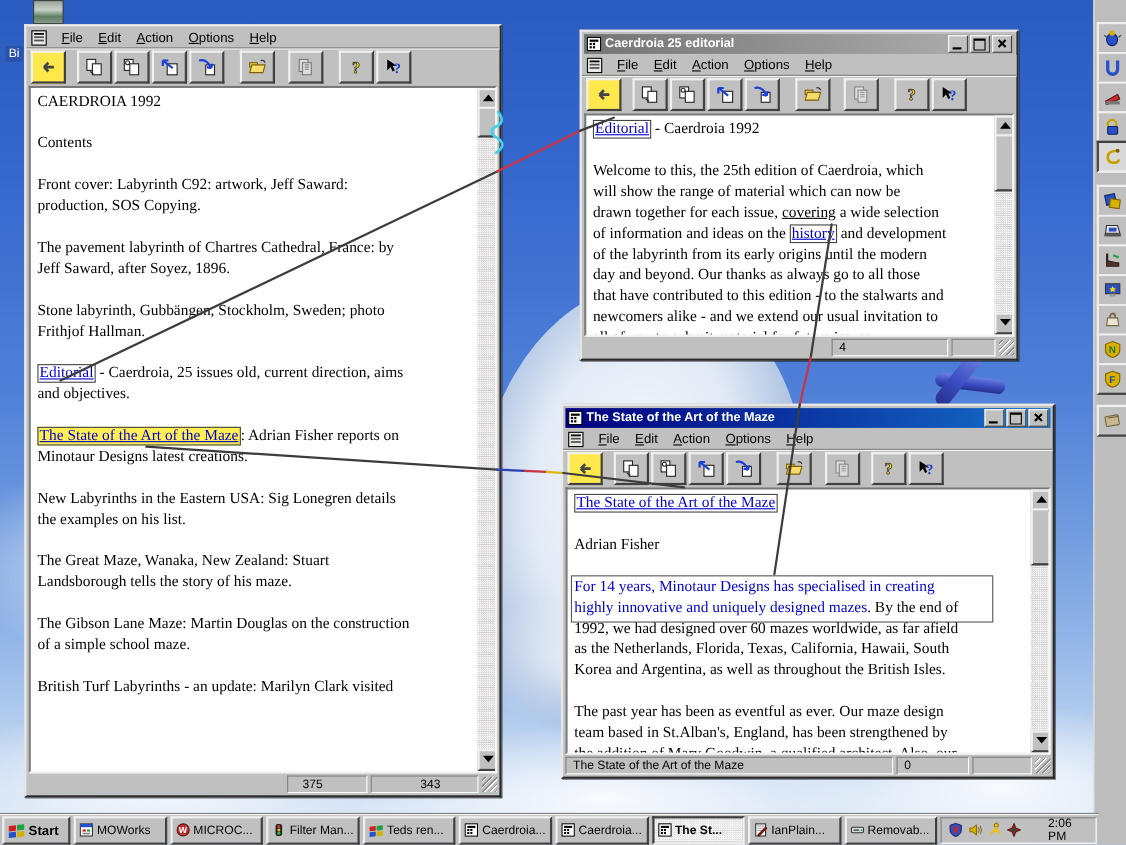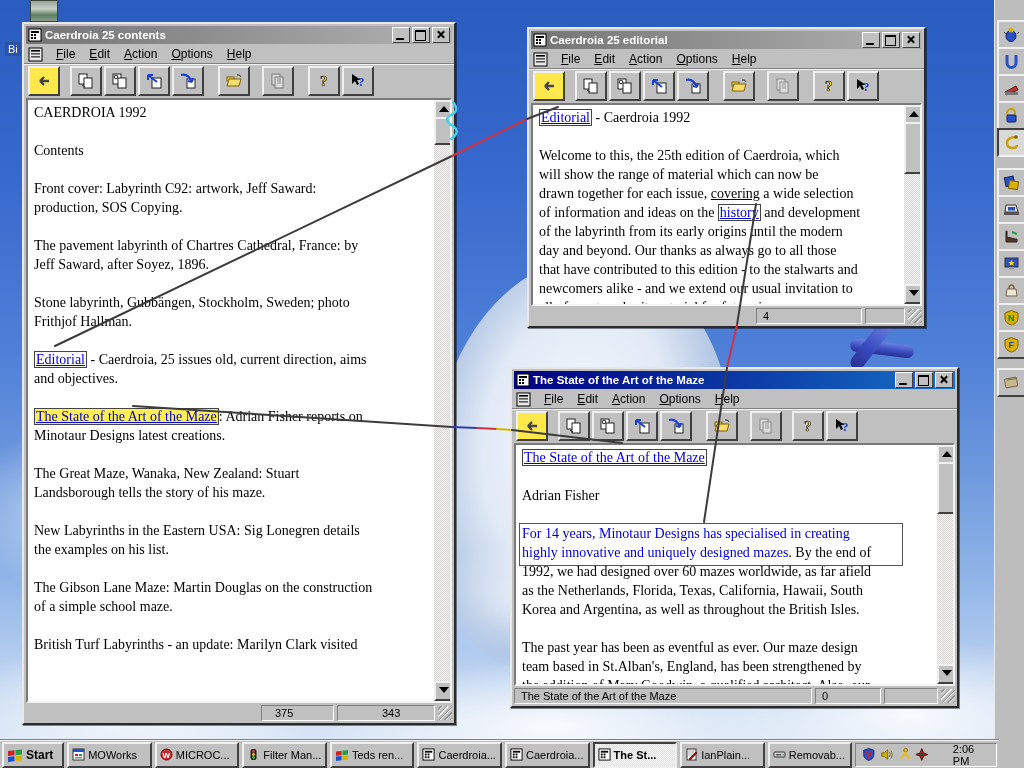--- a/index.html
+++ b/index.html
@@ -129,44 +129,20 @@
   <div class="xshape">
     <div class="xbar b1"></div>
       <div class="xbar b2"></div>
   </div>
 </div>
 
 <div class="dt-icon-img"></div>
 <div class="dt-icon-label">Bi</div>
 
 <div class="win" style="left:22px;top:22px;width:430px;height:699px;z-index:10;">
-  <div class="titlebar inactive">
-    <span class="tb-icon">
-      <svg viewBox="0 0 14 14">
-          <rect x="1" y="1" width="12" height="12" fill="#fff" stroke="#000"></rect>
-          <rect x="3" y="3" width="8" height="2" fill="#000"></rect>
-          <rect x="3" y="6" width="2" height="2" fill="#000"></rect>
-          <rect x="6" y="6" width="2" height="2" fill="#000"></rect>
-          <rect x="3" y="9" width="2" height="2" fill="#000"></rect>
-          <rect x="6" y="9" width="2" height="2" fill="#000"></rect>
-        </svg>
-    </span>
-    <span class="tb-title">Caerdroia 25 contents</span>
-    <span class="tb-btns">
-      <span class="tbb">
-          <i class="min"></i>
-        </span>
-      <span class="tbb">
-          <i class="max"></i>
-        </span>
-      <span class="tbb">
-          <i class="cls"></i>
-        </span>
-    </span>
-  </div>
   <div class="menubar">
     <span class="menu-doc">
       <svg viewBox="0 0 16 15">
           <rect x="1" y="1" width="13" height="13" fill="#e8e8e8" stroke="#000"></rect>
           <rect x="3" y="3" width="9" height="1.6" fill="#000"></rect>
           <rect x="3" y="6" width="9" height="1.6" fill="#555"></rect>
           <rect x="3" y="9" width="9" height="1.6" fill="#555"></rect>
         </svg>
     </span>
     <span class="menu-item">File</span>
@@ -246,24 +222,24 @@
       <p class="para">Front cover: Labyrinth C92: artwork, Jeff Saward:
 production, SOS Copying.</p>
       <p class="para">The pavement labyrinth of Chartres Cathedral, France: by
 Jeff Saward, after Soyez, 1896.</p>
       <p class="para">Stone labyrinth, Gubbängen, Stockholm, Sweden; photo
 Frithjof Hallman.</p>
       <p class="para"><span class="hlink">Editorial</span><span> - Caerdroia, 25 issues old, current direction, aims
 and objectives.</span></p>
       <p class="para"><span class="hlink hl">The State of the Art of the Maze</span><span>: Adrian Fisher reports on
 Minotaur Designs latest creations.</span></p>
+      <p class="para">New Labyrinths in the Eastern USA: Sig Lonegren details
+the examples on his list.</p>
       <p class="para">The Great Maze, Wanaka, New Zealand: Stuart
 Landsborough tells the story of his maze.</p>
-      <p class="para">New Labyrinths in the Eastern USA: Sig Lonegren details
-the examples on his list.</p>
       <p class="para">The Gibson Lane Maze: Martin Douglas on the construction
 of a simple school maze.</p>
       <p class="para">British Turf Labyrinths - an update: Marilyn Clark visited</p>
     </div>
     <div class="vscroll">
       <span class="sbtn up">
           <i class="arr u"></i>
         </span>
       <span class="sthumb" style="top:17px;height:24px;"></span>
       <span class="sbtn dn">

